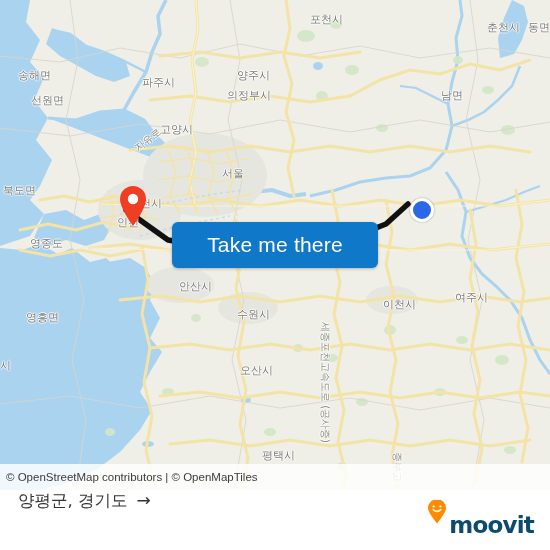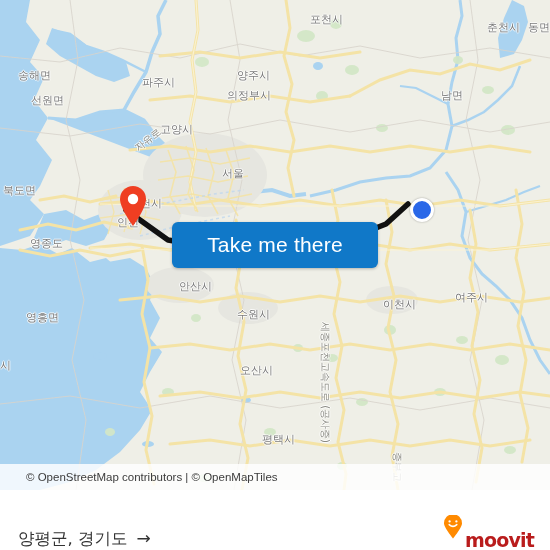--- a/index.html
+++ b/index.html
@@ -107,39 +107,39 @@
   #attribution {
     position: absolute;
     left: 0;
     bottom: 0;
     width: 550px;
     height: 26px;
     background: rgba(255,255,255,0.82);
     display: flex;
     align-items: center;
     box-sizing: border-box;
-    padding-left: 26px;
+    padding-left: 6px;
   }
   #attribution-text {
     color: #3c3c3c;
     font-size: 11.5px;
     font-family: "Liberation Sans", "DejaVu Sans", sans-serif;
     white-space: nowrap;
   }
 
   
   #footer {
     position: absolute;
     left: 0;
     top: 490px;
     width: 550px;
     height: 60px;
     background: #ffffff;
     display: flex;
-    align-items: flex-end;
+    align-items: flex-start;
     justify-content: space-between;
     box-sizing: border-box;
     padding: 0 16px 0 18px;
   }
   #route-summary {
     display: flex;
     align-items: center;
     gap: 9px;
     color: #333333;
     font-family: "DejaVu Sans", "Liberation Sans", sans-serif;
@@ -152,23 +152,23 @@
     line-height: 1;
     display: inline-block;
     transform: translateY(-1px);
   }
   #brand-logo {
     display: flex;
     align-items: center;
     gap: 2px;
   }
   #brand-wordmark {
-    color: #b91c1c;
+    color: #0c4a6e;
     font-family: "DejaVu Sans", "Liberation Sans", sans-serif;
-    font-size: 19px;
+    font-size: 23px;
     font-weight: bold;
     letter-spacing: -0.8px;
     line-height: 1;
     margin-top: 24px;
   }
 </style>
 </head>
 <body>
 
 <div id="app">
@@ -341,21 +341,21 @@
         <div class="map-label" style="left: 140px; top: 196px;">천시</div>
         <div class="map-label" style="left: 30px; top: 212px; margin-top: 24px;">영종도</div>
         <div class="map-label" style="left: 117px; top: 215px;">인천</div>
         <div class="map-label" style="left: 163px; top: 279px; margin-left: 16px;">안산시</div>
         <div class="map-label" style="left: 237px; top: 307px;">수원시</div>
         <div class="map-label" style="left: 383px; top: 297px;">이천시</div>
         <div class="map-label" style="left: 455px; top: 290px;">여주시</div>
         <div class="map-label" style="left: 26px; top: 310px;">영흥면</div>
         <div class="map-label" style="left: 0px; top: 358px;">시</div>
         <div class="map-label" style="left: 240px; top: 363px;">오산시</div>
-        <div class="map-label" style="left: 262px; top: 432px;">평택시</div>
+        <div class="map-label" style="left: 262px; top: 448px;">평택시</div>
       </div>
     <div id="map-vlabels">
         <div class="map-label road" style="left: 332px; top: 322px; transform-origin: left top; transform: rotate(90deg);">세종포천고속도로 (공사중)</div>
         <div class="map-label road" style="left: 404px; top: 452px; transform-origin: left top; transform: rotate(90deg);">종부고</div>
       </div>
 
     <div class="marker-pin" style="left:118px; top:185px;">
       <svg width="30" height="42" viewBox="0 0 30 42" xmlns="http://www.w3.org/2000/svg">
         <path d="M15 41 C15 41 28 23.5 28 14 A13 13 0 1 0 2 14 C2 23.5 15 41 15 41 Z" fill="#ef3e22"></path>
         <circle cx="15" cy="14" r="5.2" fill="#ffffff"></circle>

